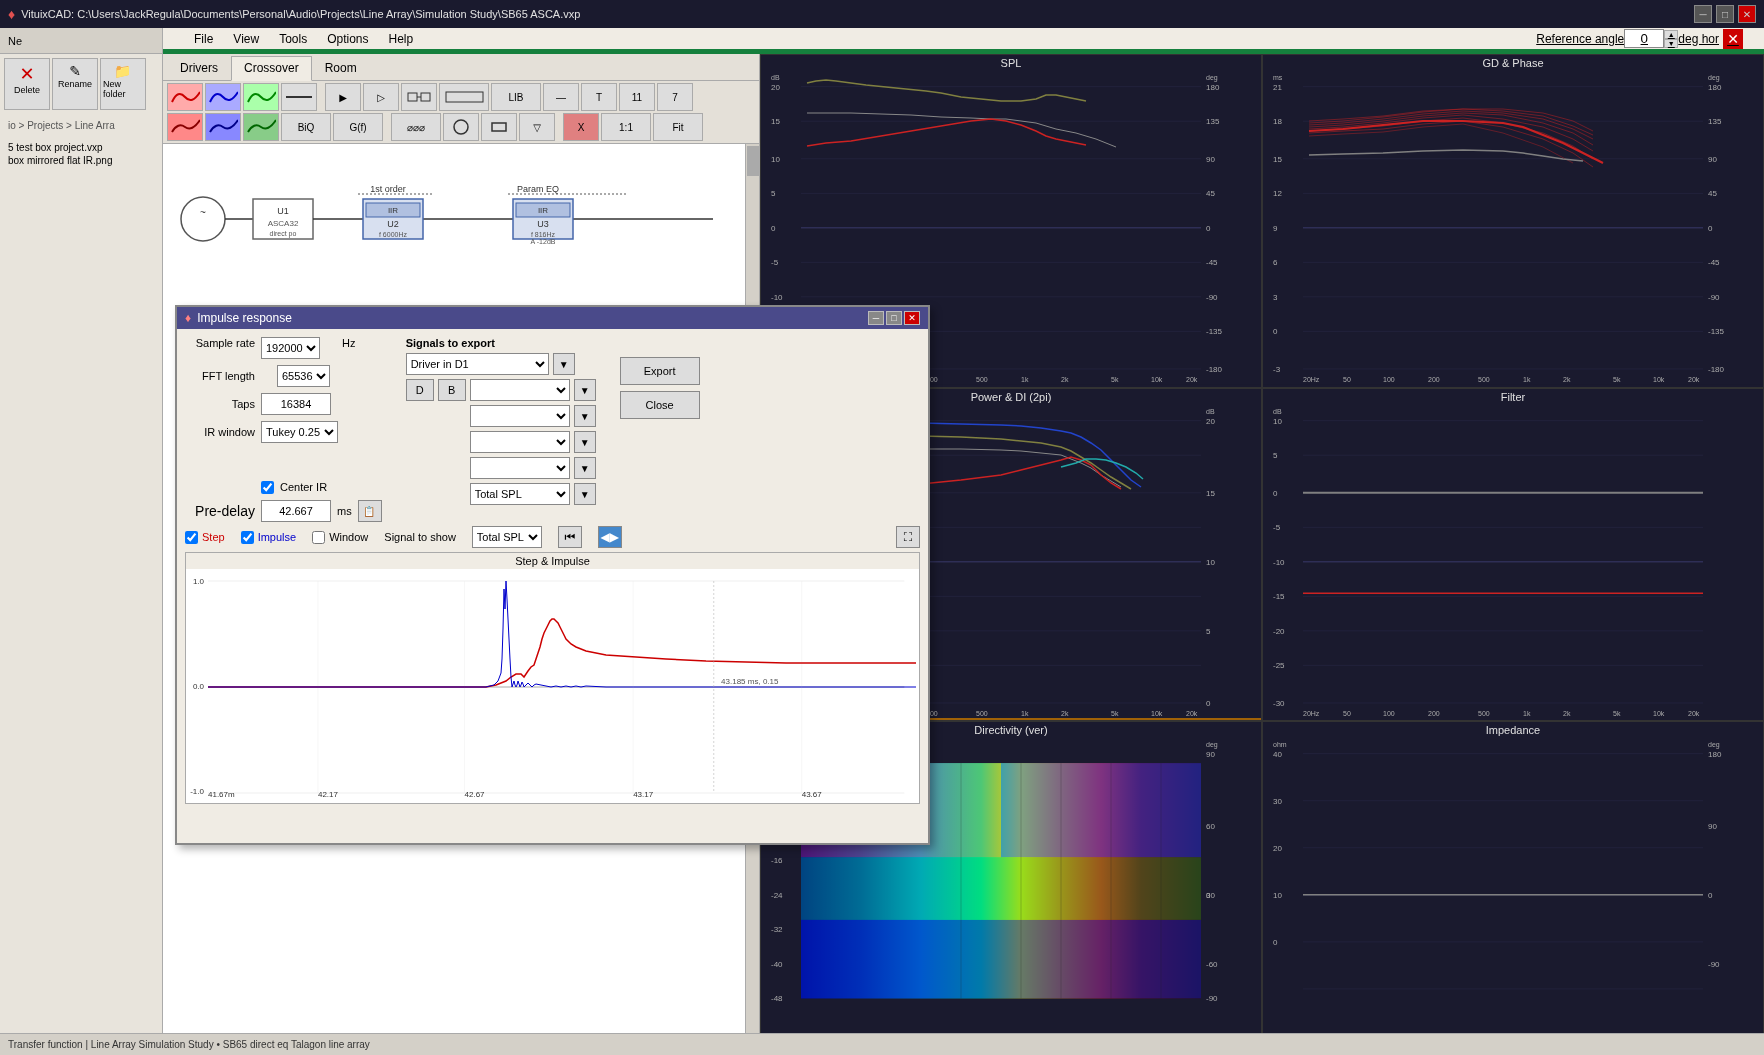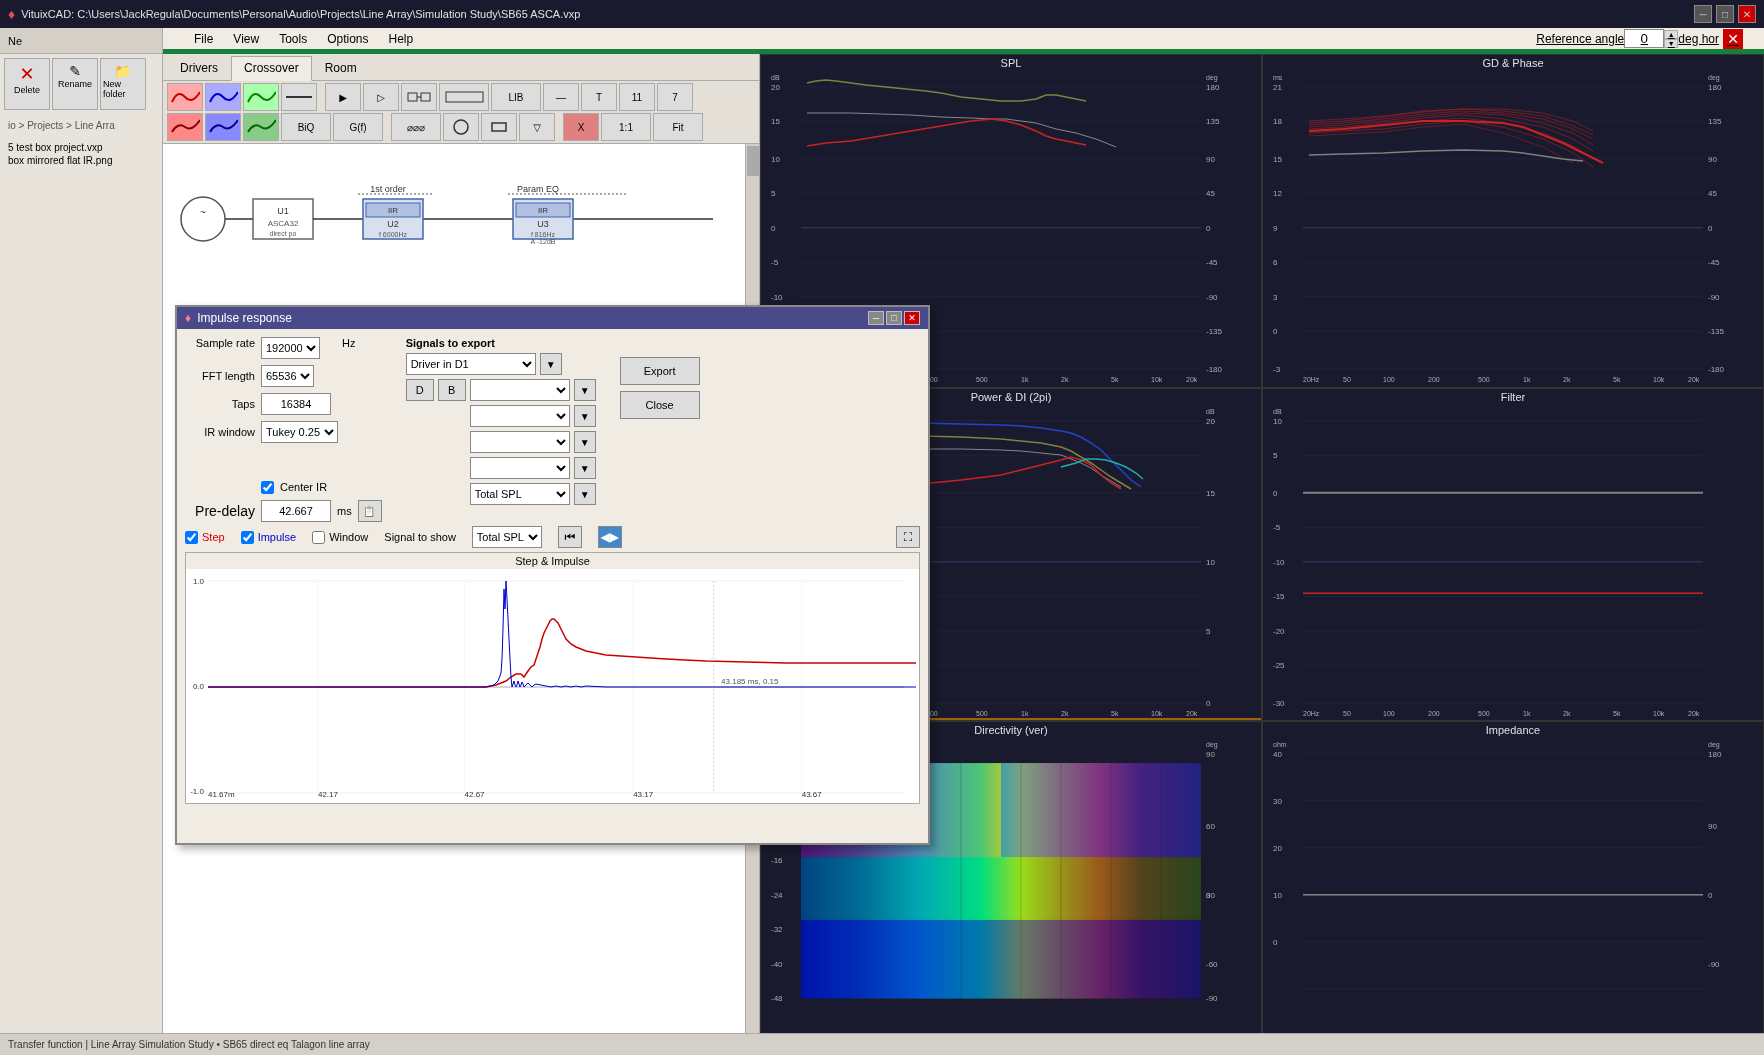--- a/index.html
+++ b/index.html
@@ -591,21 +591,21 @@
       <div style="display:flex; flex-direction:column; gap:6px;">
         <div style="display:flex; gap:6px;">
           <span style="width:70px; text-align:right; font-size:11px;">Sample rate</span>
           <select style="height:22px; font-size:11px; border:1px solid #888; background:white;">
             <option>192000</option>
           </select>
           <span style="font-size:11px;margin-left:16px;">Hz</span>
         </div>
         <div style="display:flex; align-items:center; gap:6px;">
           <span style="width:70px; text-align:right; font-size:11px;">FFT length</span>
-          <select style="height:22px; font-size:11px; border:1px solid #888; background:white;">
+          <select style="height:22px; font-size:11px; border:1px solid #888; background:white;margin-left:16px;">
             <option>65536</option>
           </select>
         </div>
         <div style="display:flex; align-items:center; gap:6px;">
           <span style="width:70px; text-align:right; font-size:11px;">Taps</span>
           <input type="text" style="width: 70px; height: 22px; font-size: 11px; border: 1px solid rgb(136, 136, 136); padding: 0px 4px; text-align: center;" value="16384">
         </div>
         <div style="display:flex; align-items:center; gap:6px;">
           <span style="width:70px; text-align:right; font-size:11px;">IR window</span>
           <select style="height:22px; font-size:11px; border:1px solid #888; background:white;">
@@ -620,21 +620,21 @@
           <span style="width:70px; text-align:right; font-size:14px;">Pre-delay</span>
           <input type="text" style="width: 70px; height: 22px; font-size: 11px; border: 1px solid rgb(136, 136, 136); padding: 0px 4px; text-align: center;" value="42.667">
           <span style="font-size:11px;">ms</span>
           <button style="width:24px; height:22px; border:1px solid #888; background:#ddd; cursor:pointer; font-size:10px;">📋</button>
         </div>
       </div>
 
       <div style="display:flex; flex-direction:column; gap:4px;">
         <span style="font-size:11px; font-weight:bold;">Signals to export</span>
         <div style="display:flex; gap:4px; align-items:center;">
-          <select style="height:22px; font-size:11px; border:1px solid #888; background:white; width:130px;">
+          <select style="height:22px; font-size:11px; border:1px solid #888; background:white; width:143px;">
             <option>Driver in D1</option>
           </select>
           <button style="width:22px; height:22px; border:1px solid #888; background:#ddd; cursor:pointer; font-size:10px;">▼</button>
         </div>
         <div style="display:flex; gap:4px;">
           <button style="width:28px; height:22px; border:1px solid #888; background:#ddd; cursor:pointer; font-size:11px;">D</button>
           <button style="width:28px; height:22px; border:1px solid #888; background:#ddd; cursor:pointer; font-size:11px;">B</button>
           <select style="height:22px; font-size:11px; border:1px solid #888; background:white; width:100px;"></select>
           <button style="width:22px; height:22px; border:1px solid #888; background:#ddd; cursor:pointer; font-size:10px;">▼</button>
         </div>

